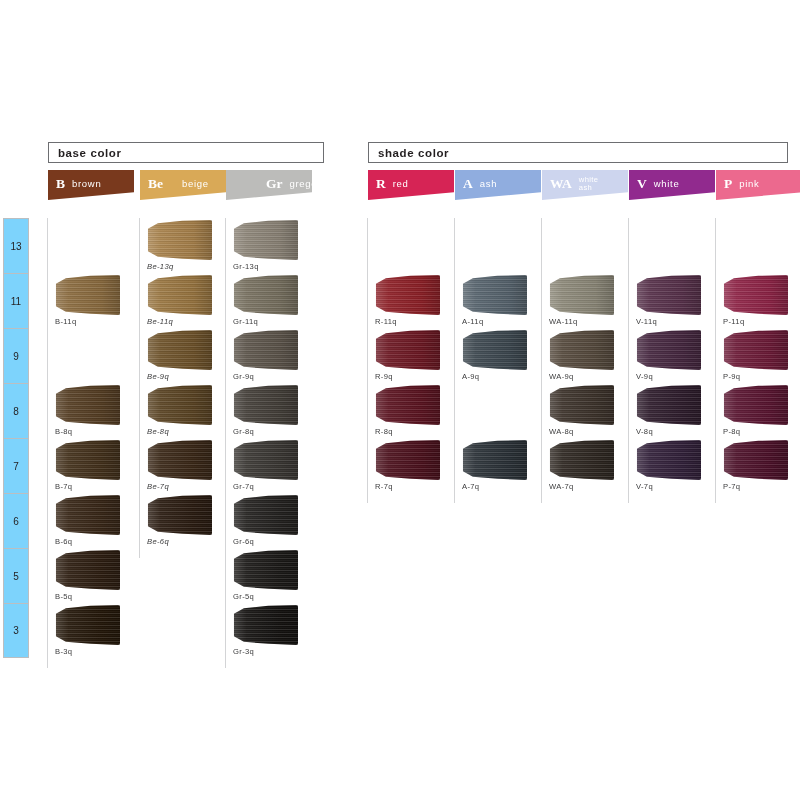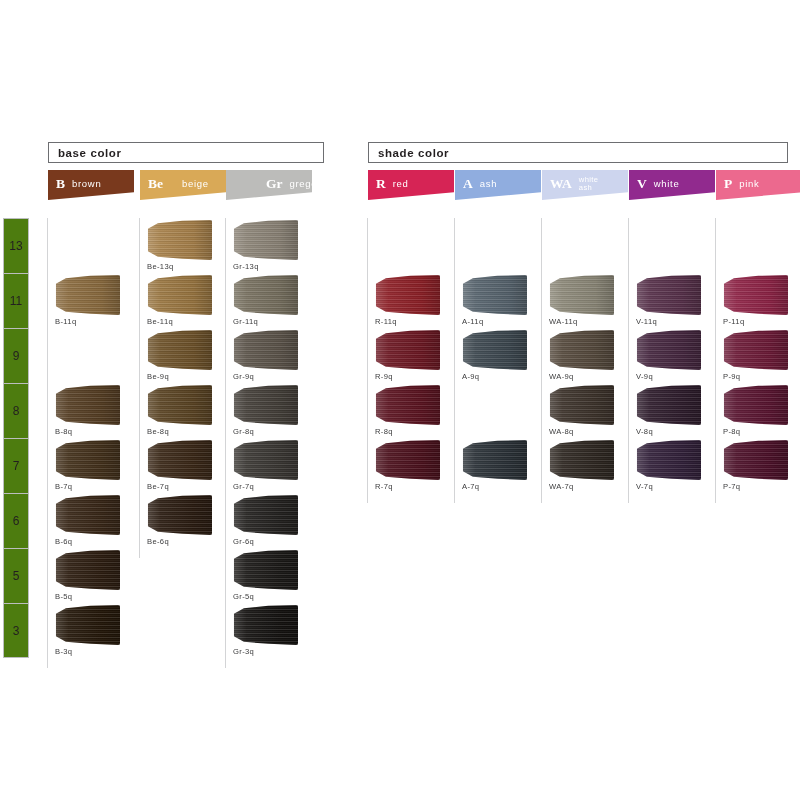--- a/index.html
+++ b/index.html
@@ -30,23 +30,23 @@
   }
 
   
   .level-rail{position:absolute;left:3px;top:218px;width:26px;}
   .level-cell{
     border:1px solid #bcbec0;
     border-bottom:none;
     box-sizing:border-box;
     height:55px;
     display:flex;align-items:center;justify-content:center;
-    font-size:12px;
+    font-size:10px;
     color:#231f20;
-    background:#4d7c0f;
+    background:#7dd3fc;
   }
   .level-cell:last-child{border-bottom:1px solid #bcbec0;}
 
   
   .col{position:absolute;top:170px;}
   .col-sep{
     position:absolute;
     width:1px;
     background:#d3d4d6;
     top:0;
@@ -179,21 +179,21 @@
             <div class="code-label">B-3q</div>
           </div>
         </div>
       </div>
       <div class="col" style="left: 140px; top: 170px;">
         <div class="col-sep" style="left: -1px; top: 48px; height: 340px;"></div>
         <div class="banner" style="background: rgb(217, 169, 87); gap: 12px;">
           <span class="code">Be</span>
           <span class="nm">beige</span>
         </div>
-        <div class="slots" style="height: 440px;">
+        <div class="slots" style="height: 440px; font-style: italic;">
           <div class="slot" style="top: 0px;">
             <div class="hair" style="background: rgb(168, 129, 74);"></div>
             <div class="code-label">Be-13q</div>
           </div>
           <div class="slot" style="top: 55px;">
             <div class="hair" style="background: rgb(154, 118, 64);"></div>
             <div class="code-label">Be-11q</div>
           </div>
           <div class="slot" style="top: 110px;">
             <div class="hair" style="background: rgb(110, 82, 41);"></div>

